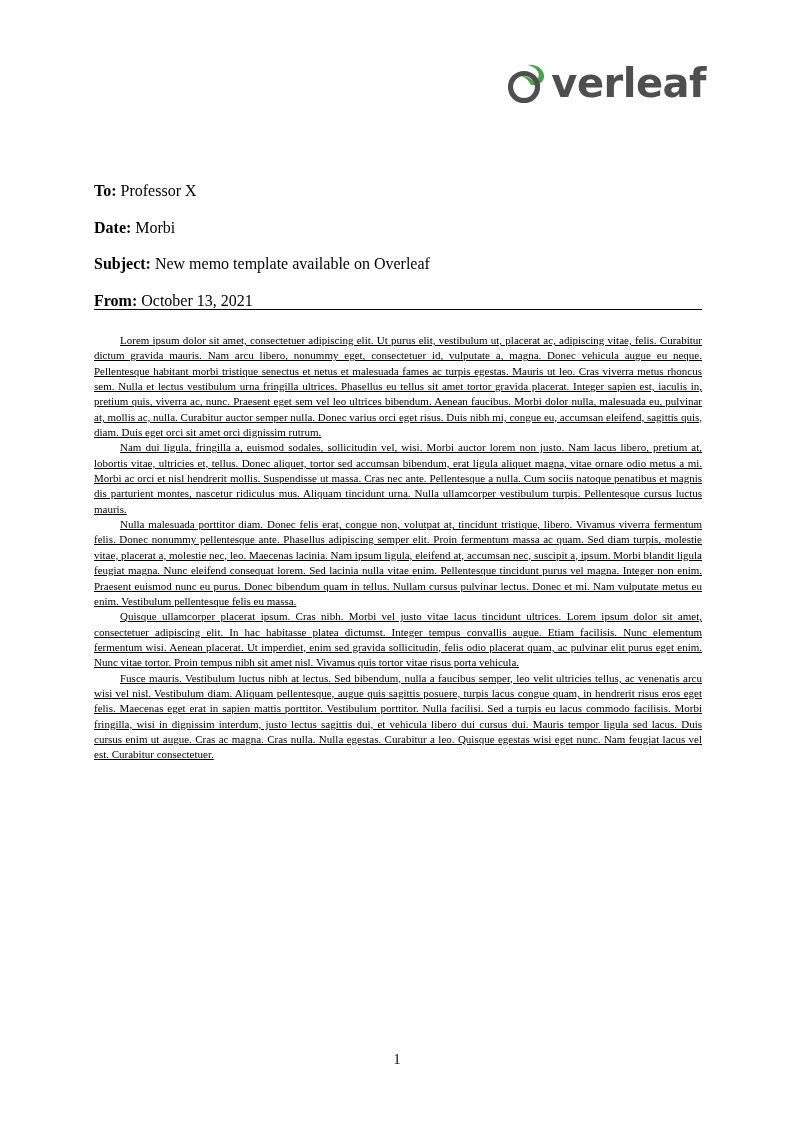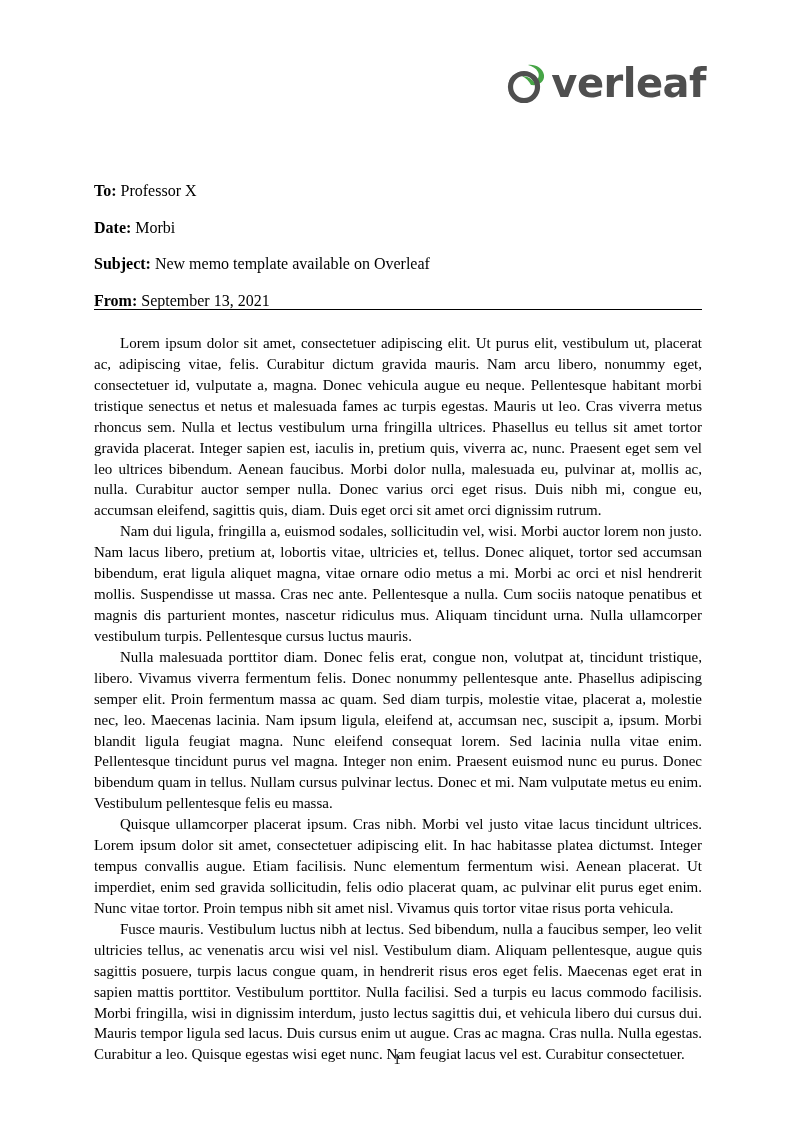--- a/index.html
+++ b/index.html
@@ -73,25 +73,26 @@
     height: 0;
     border-top: 1.1px solid #000;
   }
 
   
   .body-text {
     position: absolute;
     left: 94px;
     top: 333px;
     width: 608px;
-    font-size: 15px;
+    font-size: 11px;
     line-height: 1.395;
     text-align: justify;
     text-justify: inter-word;
     hyphens: auto;
+    text-decoration: underline;
     -webkit-hyphens: auto;
   }
   .body-text p {
     margin: 0;
     text-indent: 26px;
   }
 
   
   .page-number {
     position: absolute;
@@ -127,21 +128,21 @@
     <div class="memo-row">
       <span class="memo-label">Date:</span>
       <span class="memo-value">Morbi</span>
     </div>
     <div class="memo-row">
       <span class="memo-label">Subject:</span>
       <span class="memo-value">New memo template available on Overleaf</span>
     </div>
     <div class="memo-row">
       <span class="memo-label">From:</span>
-      <span class="memo-value">September 13, 2021</span>
+      <span class="memo-value">October 13, 2021</span>
     </div>
   </div>
 
   <div class="rule"></div>
 
   <div class="body-text">
     <p>Lorem ipsum dolor sit amet, consectetuer adipiscing elit. Ut purus elit, vestibulum ut, placerat ac, adipiscing vitae, felis. Curabitur dictum gravida mauris. Nam arcu libero, nonummy eget, consectetuer id, vulputate a, magna. Donec vehicula augue eu neque. Pellentesque habitant morbi tristique senectus et netus et malesuada fames ac turpis egestas. Mauris ut leo. Cras viverra metus rhoncus sem. Nulla et lectus vestibulum urna fringilla ultrices. Phasellus eu tellus sit amet tortor gravida placerat. Integer sapien est, iaculis in, pretium quis, viverra ac, nunc. Praesent eget sem vel leo ultrices bibendum. Aenean faucibus. Morbi dolor nulla, malesuada eu, pulvinar at, mollis ac, nulla. Curabitur auctor semper nulla. Donec varius orci eget risus. Duis nibh mi, congue eu, accumsan eleifend, sagittis quis, diam. Duis eget orci sit amet orci dignissim rutrum.</p>
     <p>Nam dui ligula, fringilla a, euismod sodales, sollicitudin vel, wisi. Morbi auctor lorem non justo. Nam lacus libero, pretium at, lobortis vitae, ultricies et, tellus. Donec aliquet, tortor sed accumsan bibendum, erat ligula aliquet magna, vitae ornare odio metus a mi. Morbi ac orci et nisl hendrerit mollis. Suspendisse ut massa. Cras nec ante. Pellentesque a nulla. Cum sociis natoque penatibus et magnis dis parturient montes, nascetur ridiculus mus. Aliquam tincidunt urna. Nulla ullamcorper vestibulum turpis. Pellentesque cursus luctus mauris.</p>
     <p>Nulla malesuada porttitor diam. Donec felis erat, congue non, volutpat at, tincidunt tristique, libero. Vivamus viverra fermentum felis. Donec nonummy pellentesque ante. Phasellus adipiscing semper elit. Proin fermentum massa ac quam. Sed diam turpis, molestie vitae, placerat a, molestie nec, leo. Maecenas lacinia. Nam ipsum ligula, eleifend at, accumsan nec, suscipit a, ipsum. Morbi blandit ligula feugiat magna. Nunc eleifend consequat lorem. Sed lacinia nulla vitae enim. Pellentesque tincidunt purus vel magna. Integer non enim. Praesent euismod nunc eu purus. Donec bibendum quam in tellus. Nullam cursus pulvinar lectus. Donec et mi. Nam vulputate metus eu enim. Vestibulum pellentesque felis eu massa.</p>
     <p>Quisque ullamcorper placerat ipsum. Cras nibh. Morbi vel justo vitae lacus tincidunt ultrices. Lorem ipsum dolor sit amet, consectetuer adipiscing elit. In hac habitasse platea dictumst. Integer tempus convallis augue. Etiam facilisis. Nunc elementum fermentum wisi. Aenean placerat. Ut imperdiet, enim sed gravida sollicitudin, felis odio placerat quam, ac pulvinar elit purus eget enim. Nunc vitae tortor. Proin tempus nibh sit amet nisl. Vivamus quis tortor vitae risus porta vehicula.</p>

